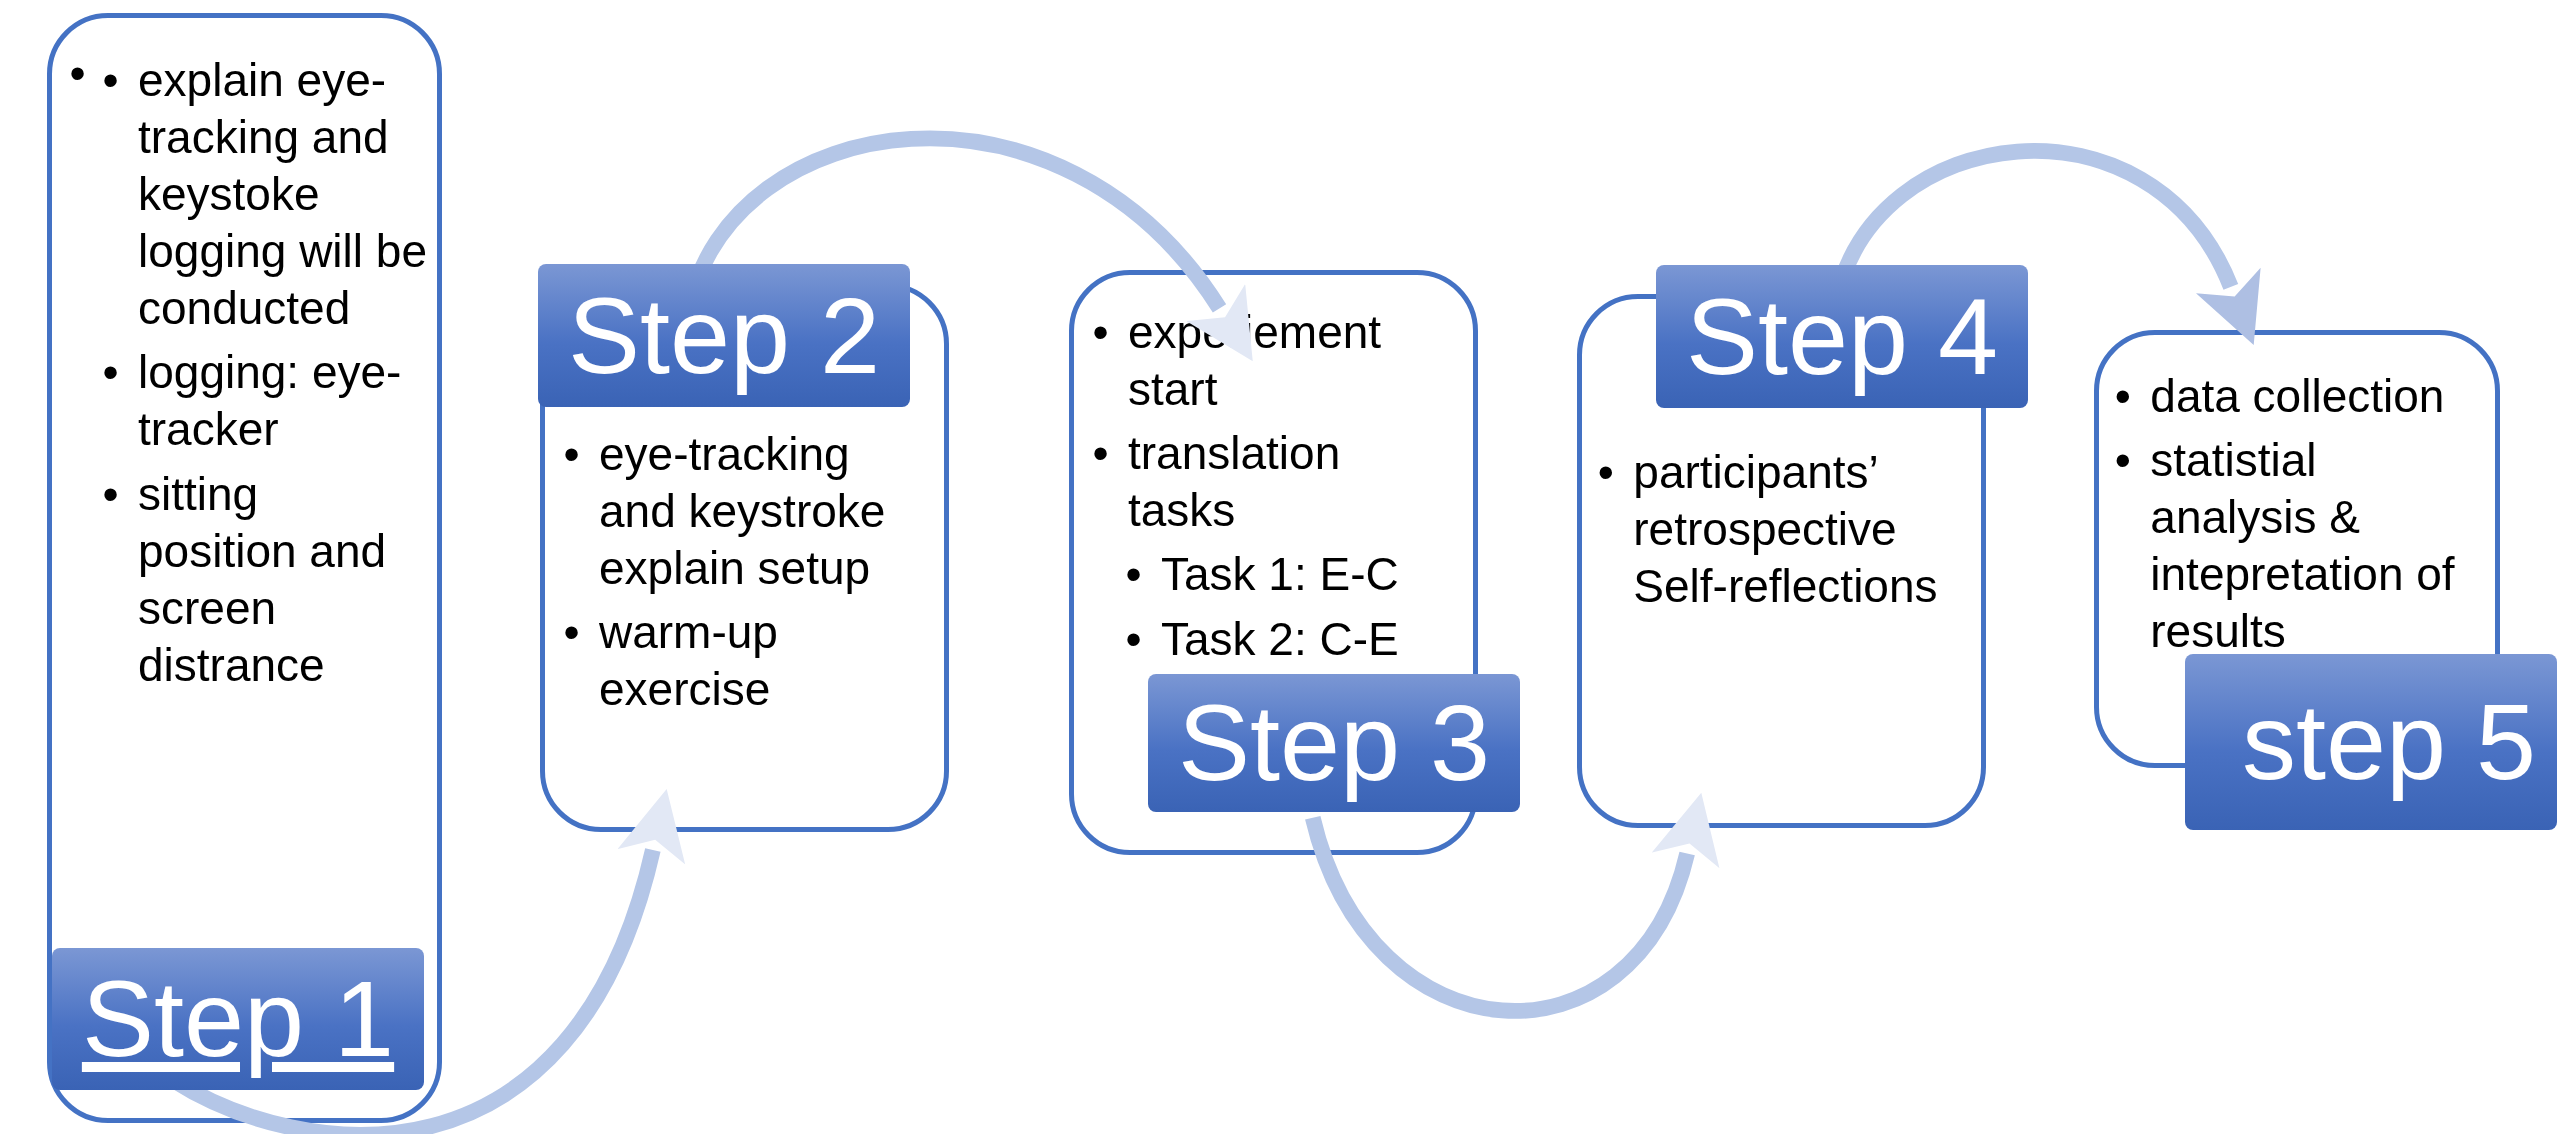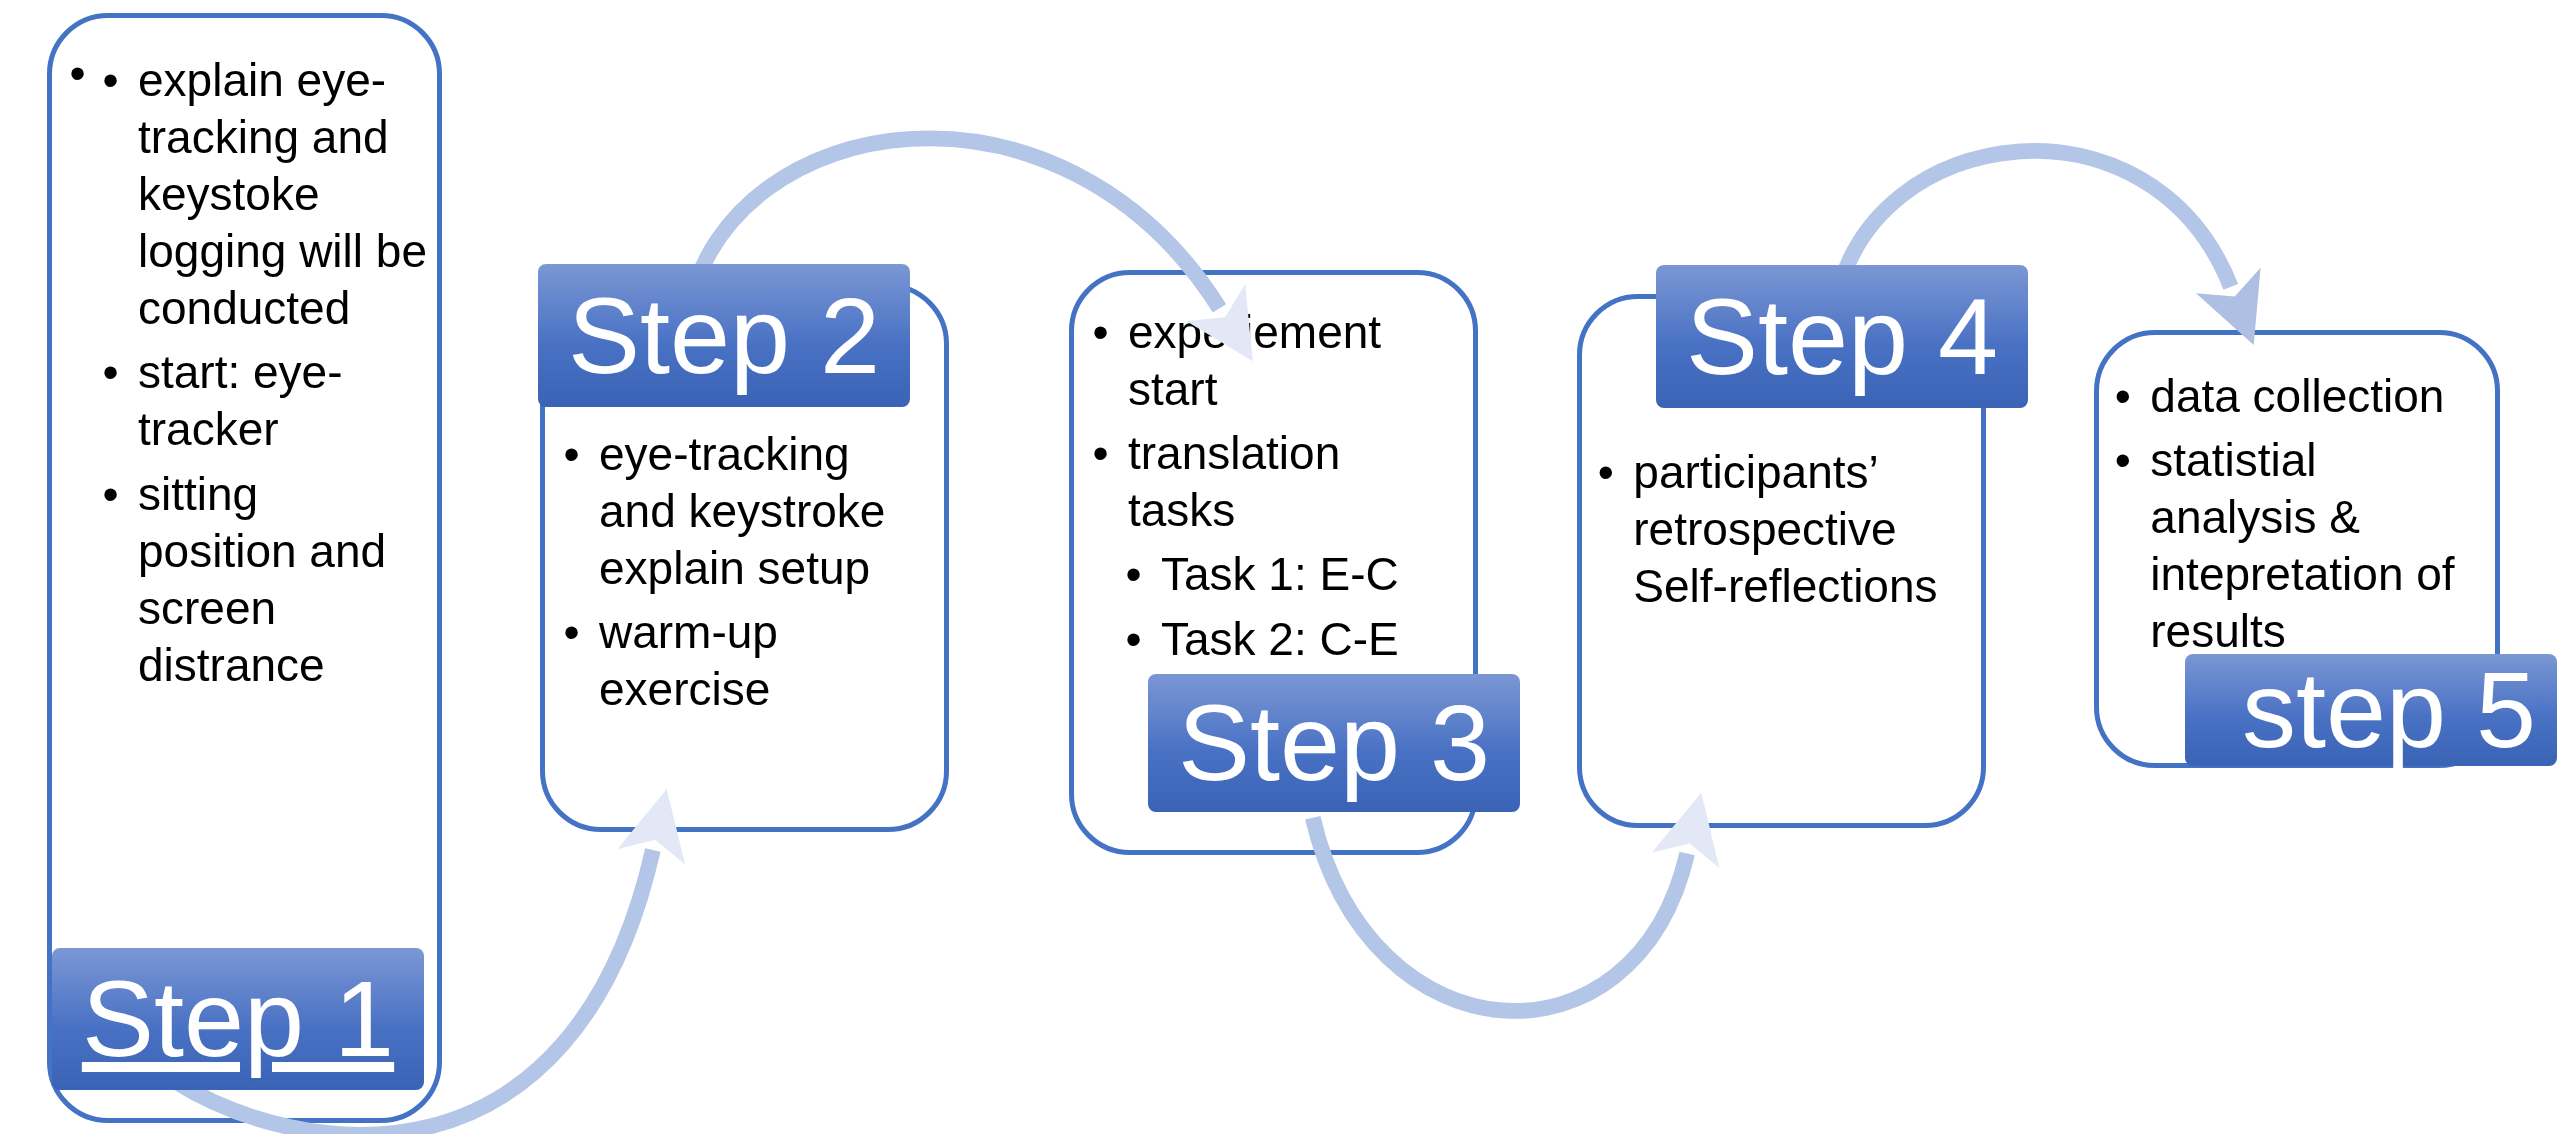--- a/index.html
+++ b/index.html
@@ -54,21 +54,21 @@
       var(--badge-bottom,#3a63b5) 100%);
     color:var(--badge-text-color,#fff);
     font-size:108px;
     line-height:1;
     display:flex;align-items:center;justify-content:center;
   }
   .b1{left:52px;top:948px;width:372px;height:142px;text-decoration:underline;}
   .b2{left:538px;top:264px;width:372px;height:143px;}
   .b3{left:1148px;top:674px;width:372px;height:138px;}
   .b4{left:1656px;top:265px;width:372px;height:143px;}
-  .b5{left:2185px;top:654px;width:372px;height:112px;padding-left:36px;}
+  .b5{left:2185px;top:654px;width:372px;height:176px;padding-left:36px;}
   
   svg.arrows{position:absolute;left:0;top:0;z-index:5;pointer-events:none;}
   .arc{fill:none;stroke:var(--arc-color,#b4c6e7);stroke-width:22;}
   #head-faint path{fill:var(--arrowhead-faint,#e2e8f5);}
   #head-strong path{fill:var(--arrowhead-strong,#aebfe3);}
 </style>
 </head>
 <body>
 
 <div class="canvas">
@@ -77,21 +77,21 @@
     <div class="content">
       <div class="item lvl1">
         <span class="dot">•</span>
       </div>
       <div class="item lvl2">
         <span class="dot">•</span>
         <span class="txt">explain eye-tracking and keystoke logging will be conducted</span>
       </div>
       <div class="item lvl2">
         <span class="dot">•</span>
-        <span class="txt">start: eye-tracker</span>
+        <span class="txt">logging: eye-tracker</span>
       </div>
       <div class="item lvl2">
         <span class="dot">•</span>
         <span class="txt">sitting position and screen distrance</span>
       </div>
     </div>
   </div>
 
   <div class="card c2">
     <div class="content">

